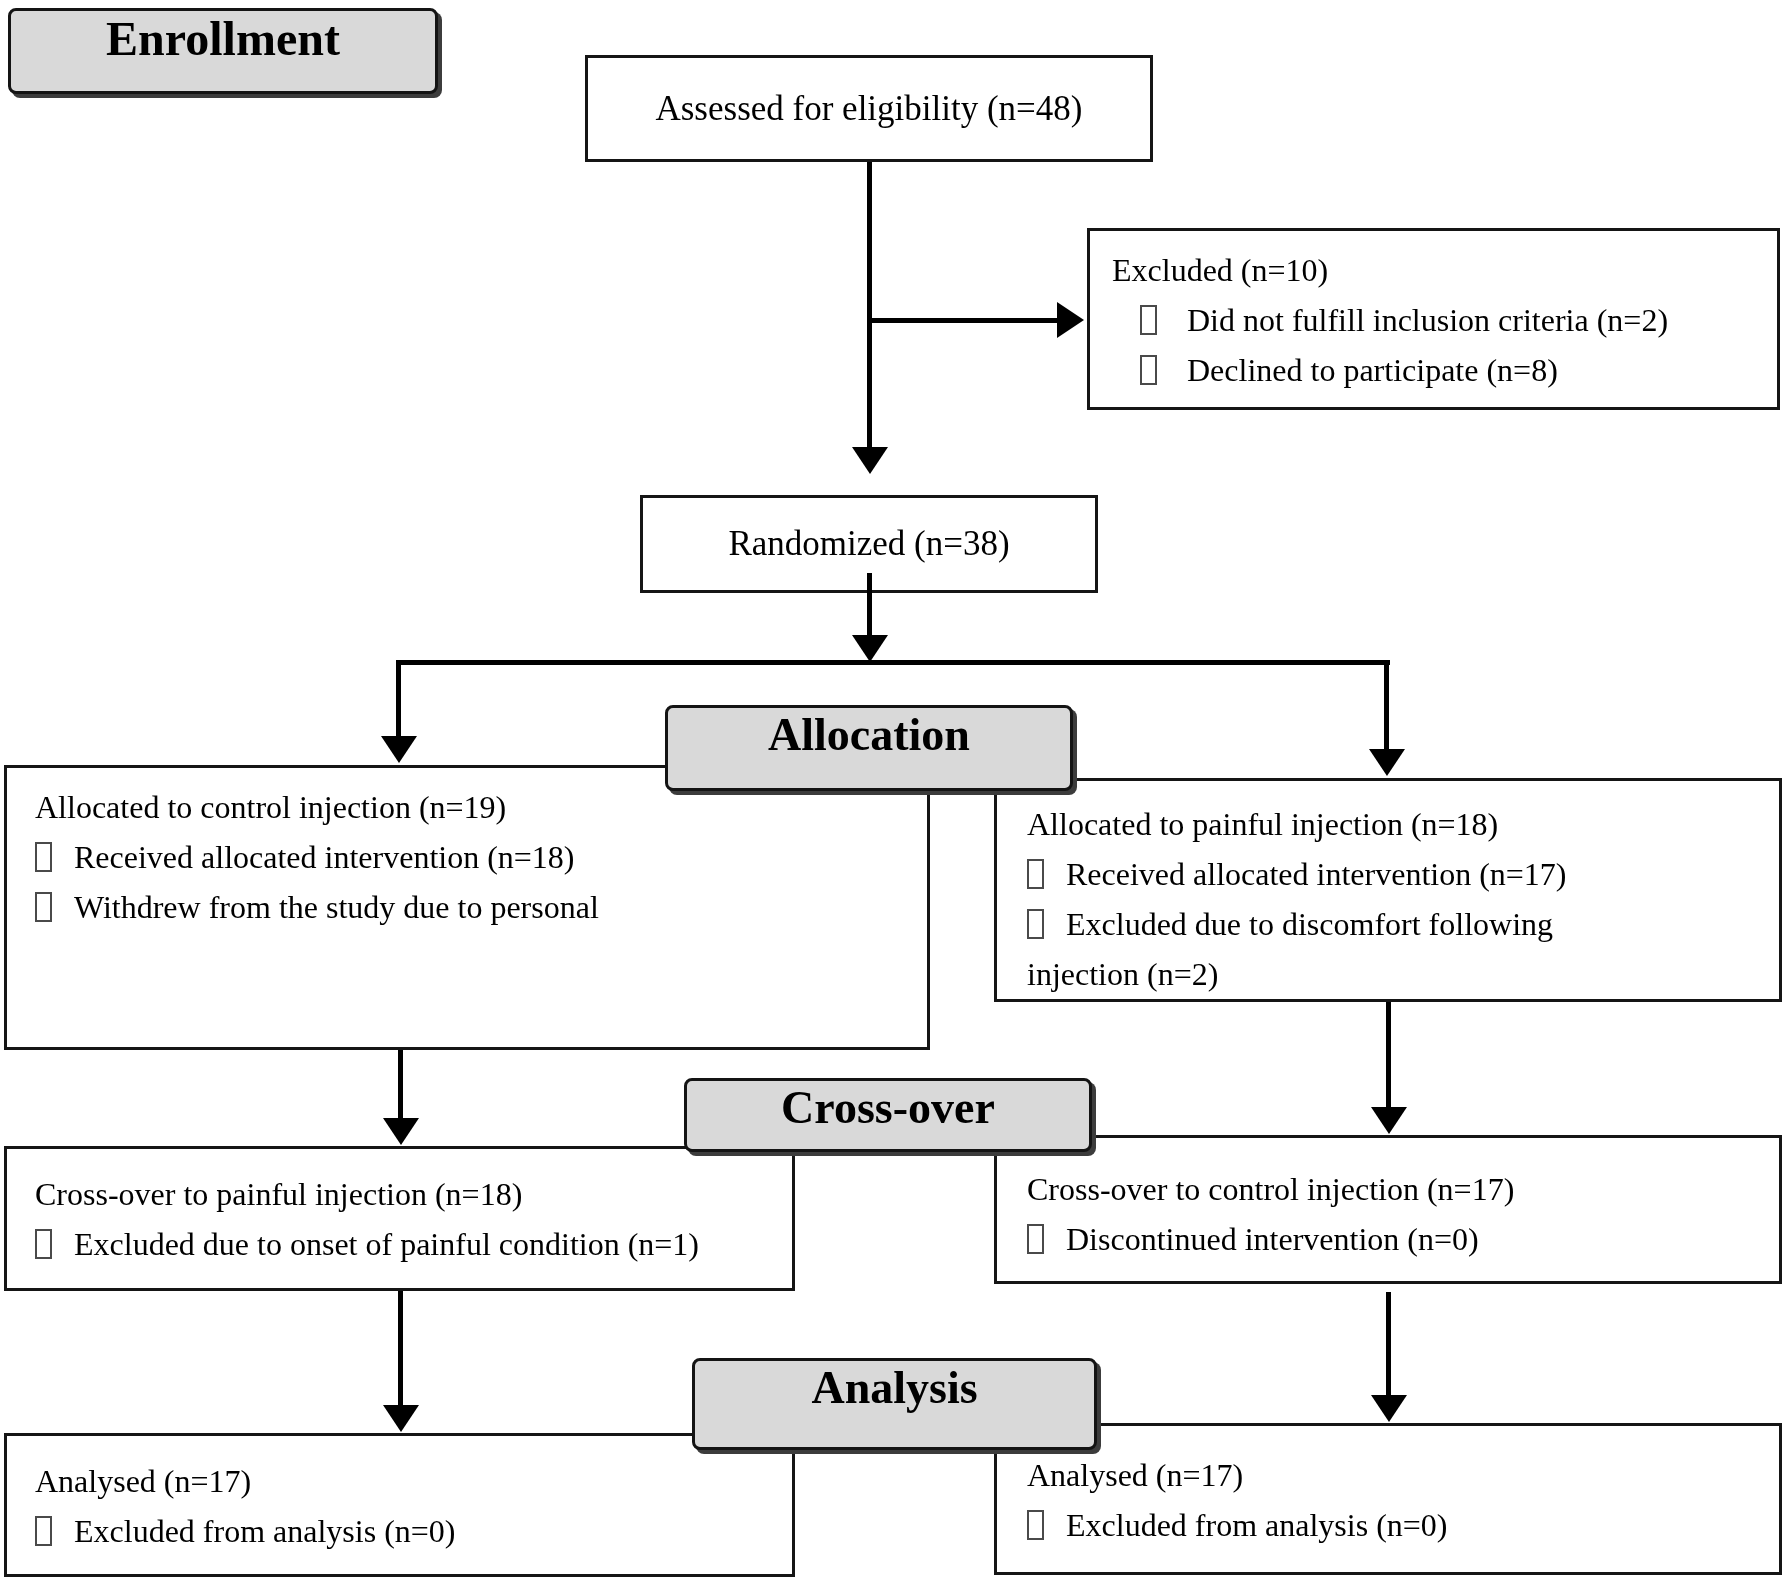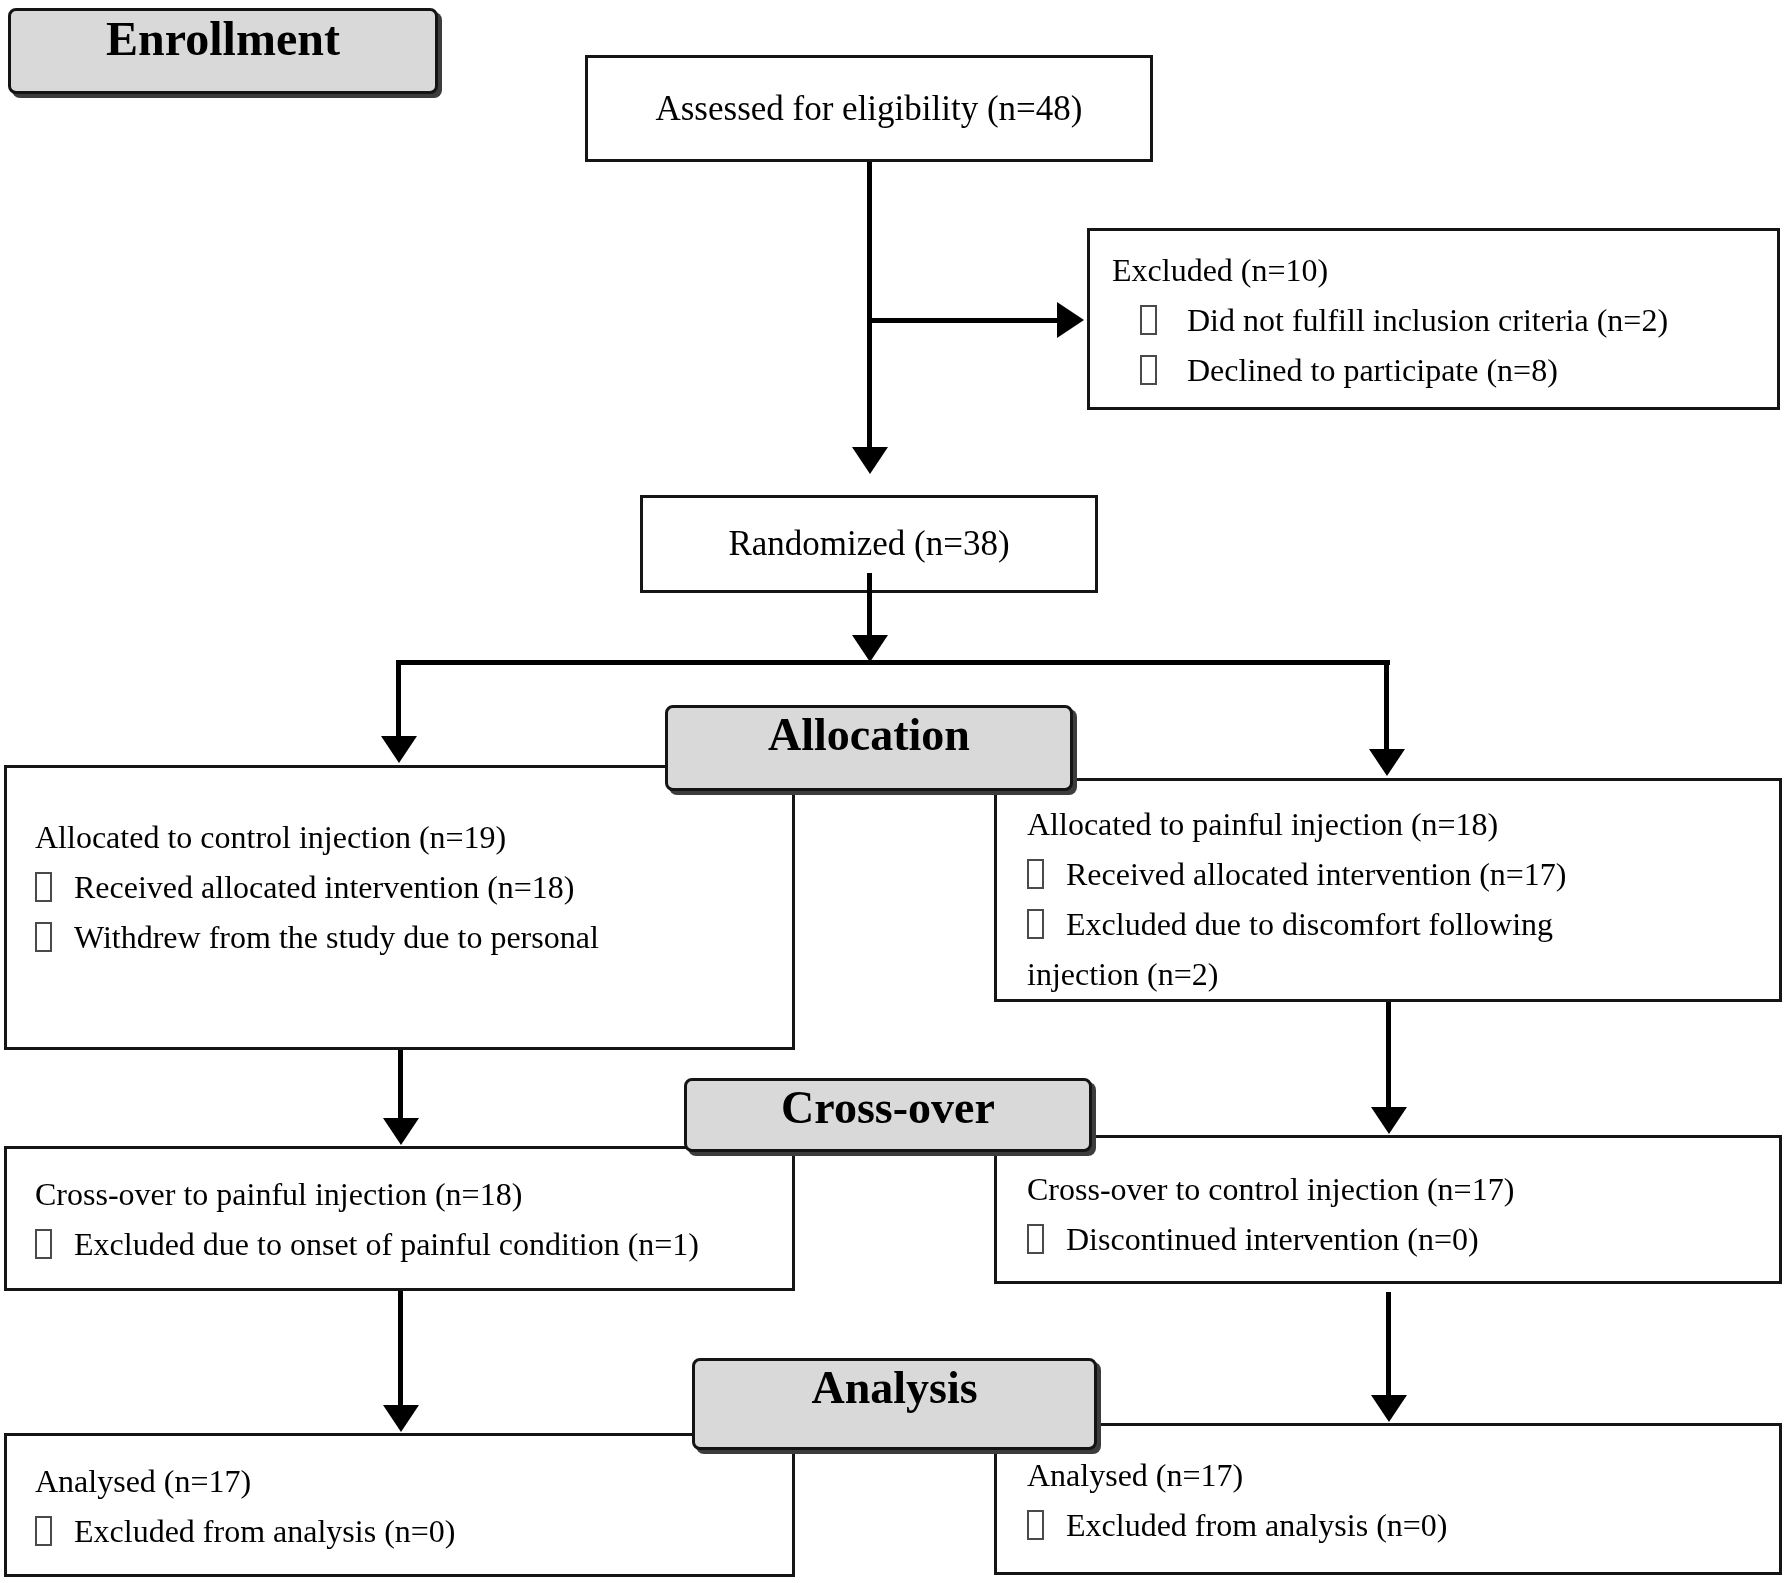--- a/index.html
+++ b/index.html
@@ -96,21 +96,21 @@
   <div class="fbox" style="left:1087px;top:228px;width:693px;height:182px;padding:14px 10px 0 22px;">
     <p><span>Excluded (n=10)</span></p>
     <p class="indent"><span class="tofu"></span><span>Did not fulfill inclusion criteria (n=2)</span></p>
     <p class="indent"><span class="tofu"></span><span>Declined to participate (n=8)</span></p>
   </div>
 
   <div class="fbox center" style="left:640px;top:475px;width:458px;height:98px;margin-top:20px;">
     <span>Randomized (n=38)</span>
   </div>
 
-  <div class="fbox" style="left:4px;top:765px;width:791px;height:285px;padding:44px 8px 0 28px;font-family:Liberation Serif, serif;">
+  <div class="fbox" style="left:4px;top:765px;width:926px;height:285px;padding:14px 8px 0 28px;font-family:Liberation Serif, serif;">
     <p><span>Allocated to control injection (n=19)</span></p>
     <p><span class="tofu"></span><span>Received allocated intervention (n=18)</span></p>
     <p><span class="tofu"></span><span>Withdrew from the study due to personal</span></p>
   </div>
 
   <div class="fbox" style="left:994px;top:778px;width:788px;height:224px;padding:18px 8px 0 30px;">
     <p><span>Allocated to painful injection (n=18)</span></p>
     <p><span class="tofu"></span><span>Received allocated intervention (n=17)</span></p>
     <p><span class="tofu"></span><span>Excluded due to discomfort following</span></p>
     <p><span>injection (n=2)</span></p>

